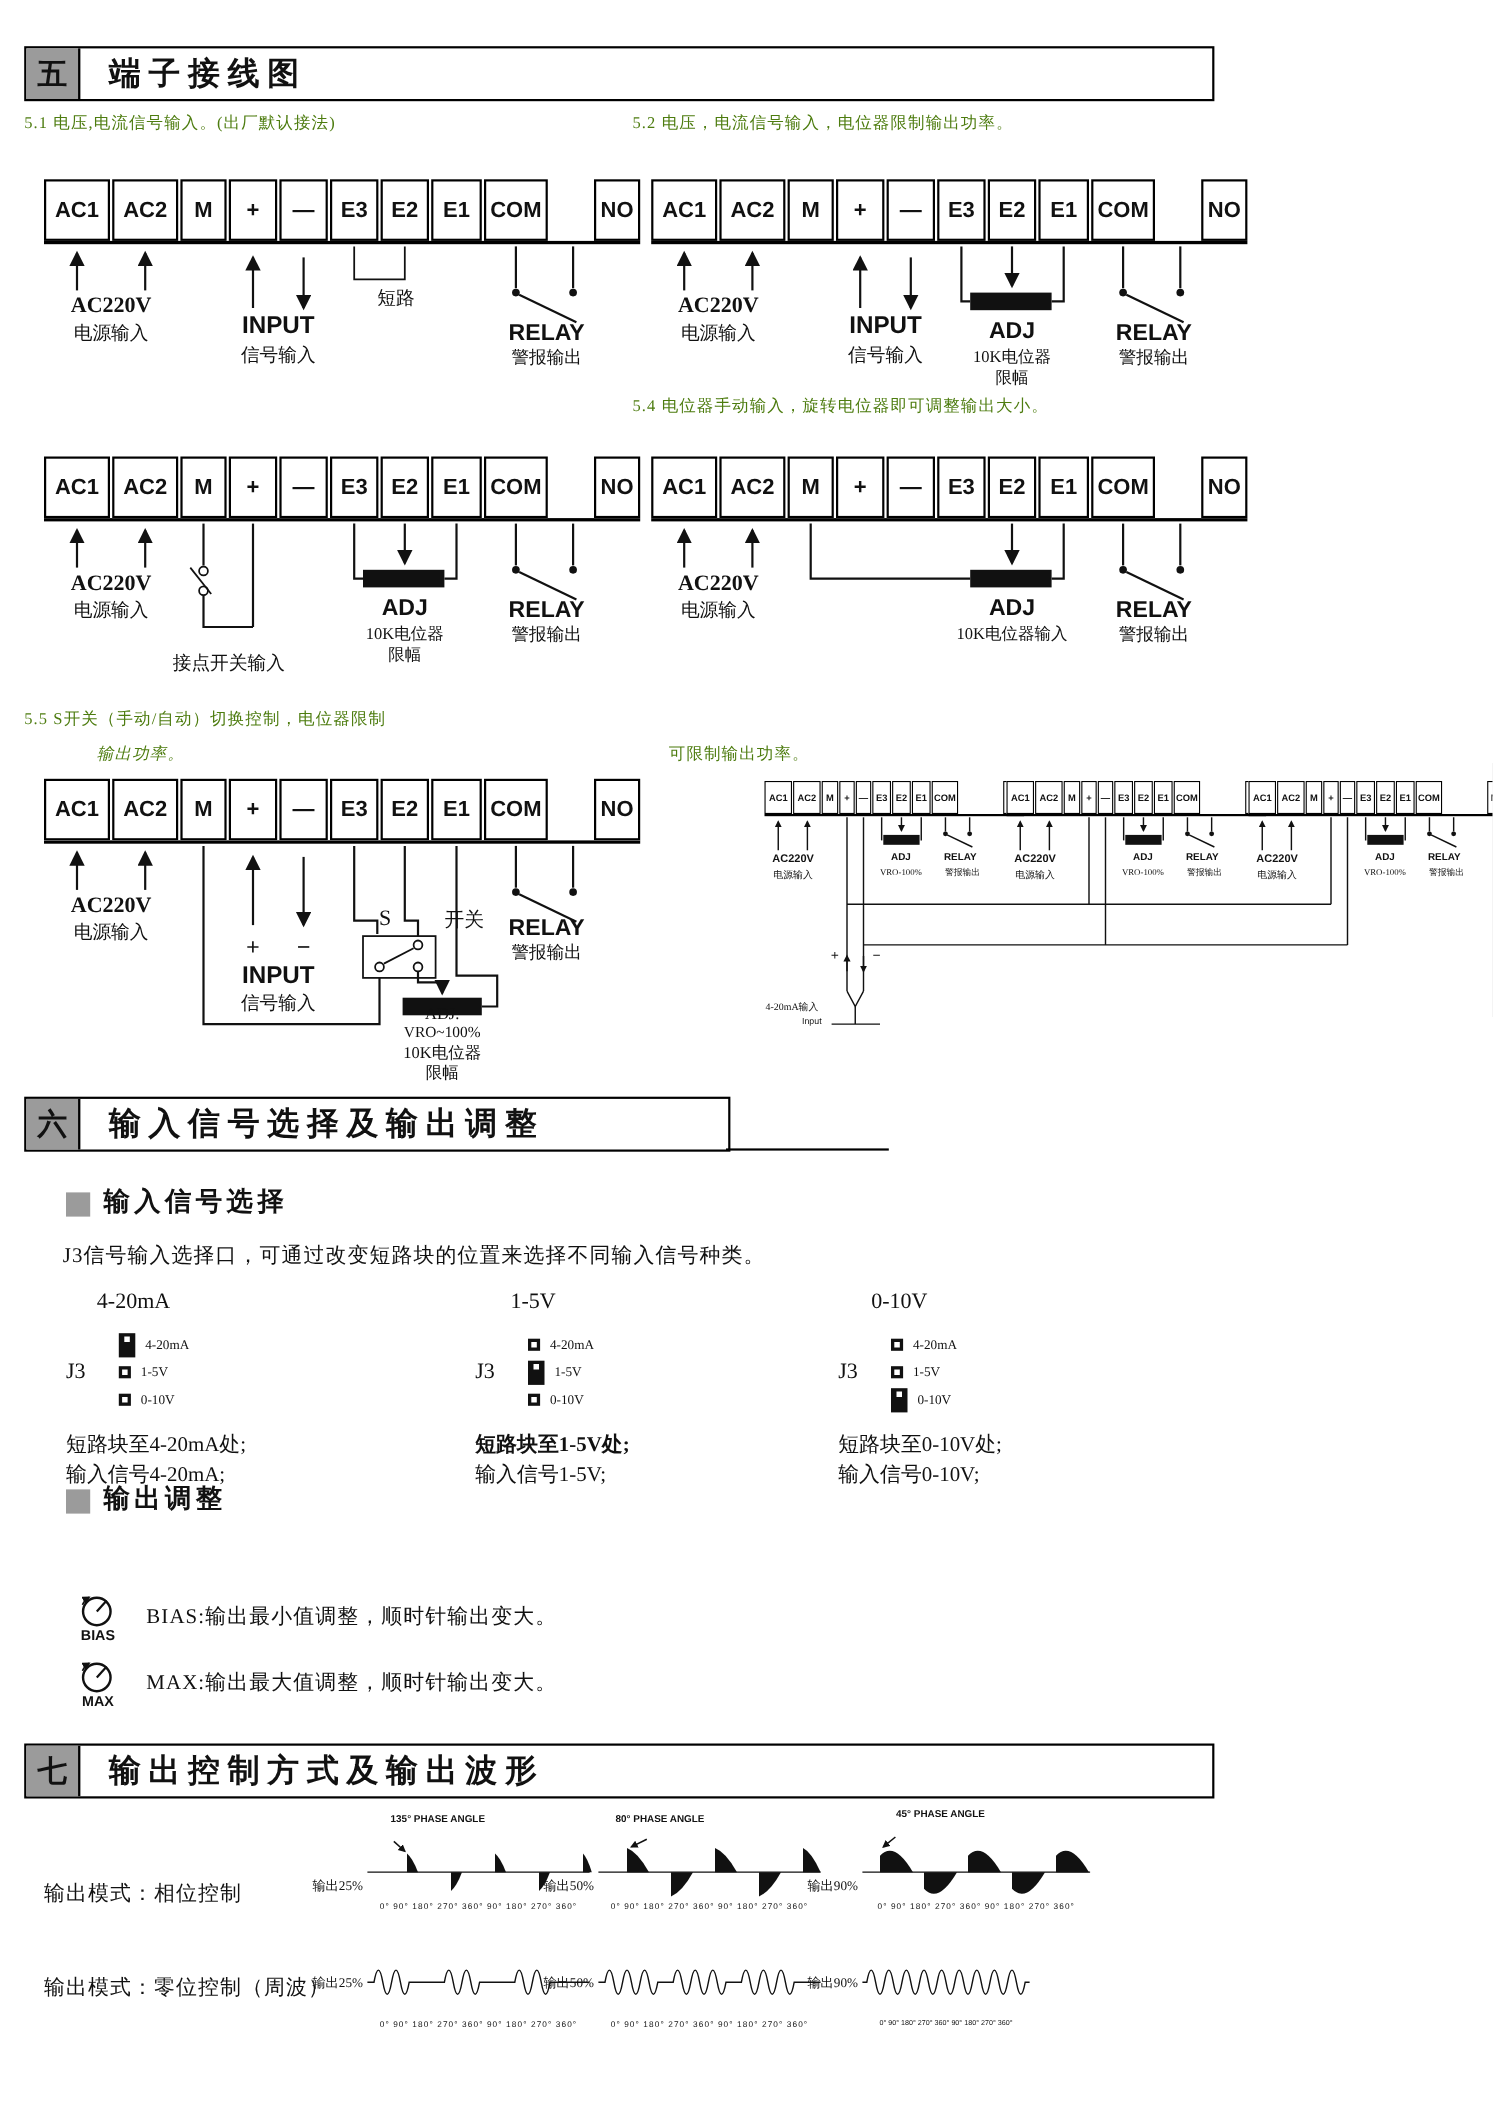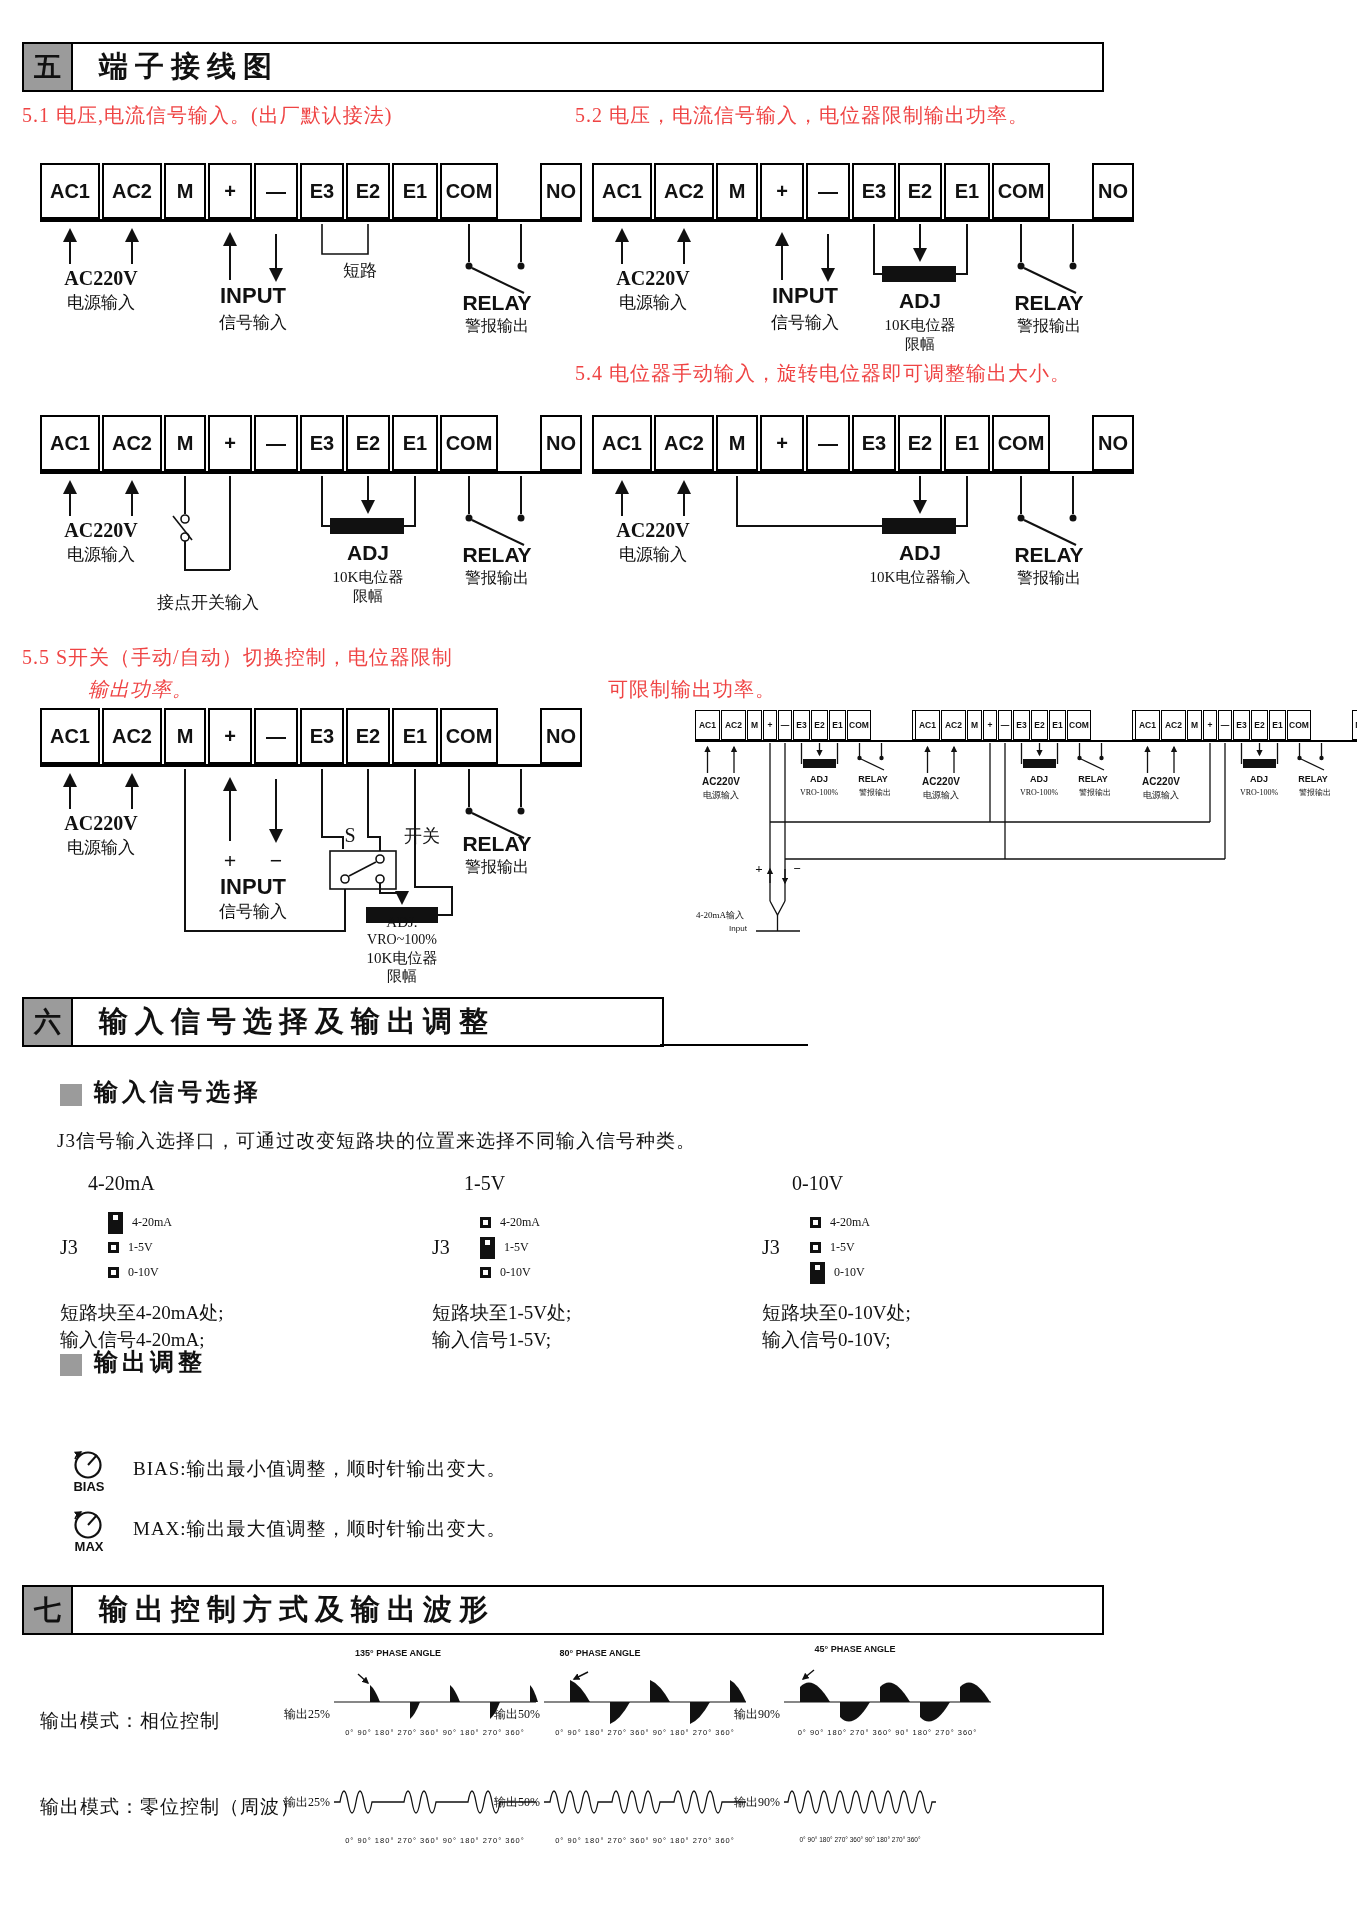--- a/index.html
+++ b/index.html
@@ -5,21 +5,21 @@
   html,body{margin:0;padding:0;background:#e8e8e8;}
   .page{position:relative;width:1357px;height:1920px;background:#fff;color:#111;
         font-family:"Liberation Serif",serif;overflow:hidden;margin:0 auto;}
   .abs{position:absolute;}
   
   .band{position:absolute;display:flex;align-items:stretch;border:2.5px solid #000;height:46px;background:#fff;}
   .band .num{width:47px;background:#9b9b9b;border-right:2.5px solid #000;display:flex;align-items:center;
              justify-content:center;font-size:27px;font-weight:700;color:#111;}
   .band .ttl{display:flex;align-items:center;padding-left:26px;font-size:29px;font-weight:700;
              letter-spacing:7px;font-family:"Liberation Sans",sans-serif;white-space:nowrap;}
-  .cap{position:absolute;font-size:20px;letter-spacing:1px;white-space:nowrap;color:#ef4444;}
+  .cap{position:absolute;font-size:15px;letter-spacing:1px;white-space:nowrap;color:#4d7c0f;}
   
   .diag{position:absolute;}
   .strip{display:flex;gap:2px;border-bottom:3px solid #000;width:max-content;}
   .cell{box-sizing:border-box;border:2.5px solid #000;height:56px;display:flex;align-items:center;justify-content:center;
         font-family:"Liberation Sans",sans-serif;font-weight:700;font-size:20px;background:#fff;}
   .cell:nth-child(1),.cell:nth-child(2){width:60px;}
   .cell:nth-child(3){width:42px;}
   .cell:nth-child(4),.cell:nth-child(5),.cell:nth-child(6),.cell:nth-child(7){width:44px;}
   .cell:nth-child(8){width:46px;}
   .cell:nth-child(9){width:58px;}
@@ -456,21 +456,21 @@
       </div>
       <div class="jrow">
         <span class="cappin"></span>
         <span class="jopt">1-5V</span>
       </div>
       <div class="jrow">
         <span class="pin"></span>
         <span class="jopt">0-10V</span>
       </div>
     </div>
-    <div class="jcap" style="left:0;top:128px;">短路块至1-5V处;</div>
+    <div class="jcap" style="left:0;top:128px;font-weight:bold;">短路块至1-5V处;</div>
     <div class="jcap" style="left:0;top:155px;">输入信号1-5V;</div>
   </div>
 
   <div class="jcol" style="left:762px;top:1172px;">
     <div class="jhead abs" style="left:30px;top:0;">0-10V</div>
     <span class="abs s20" style="left:0;top:64px;">J3</span>
     <div class="abs" style="left:48px;top:38px;">
       <div class="jrow">
         <span class="pin"></span>
         <span class="jopt">4-20mA</span>

